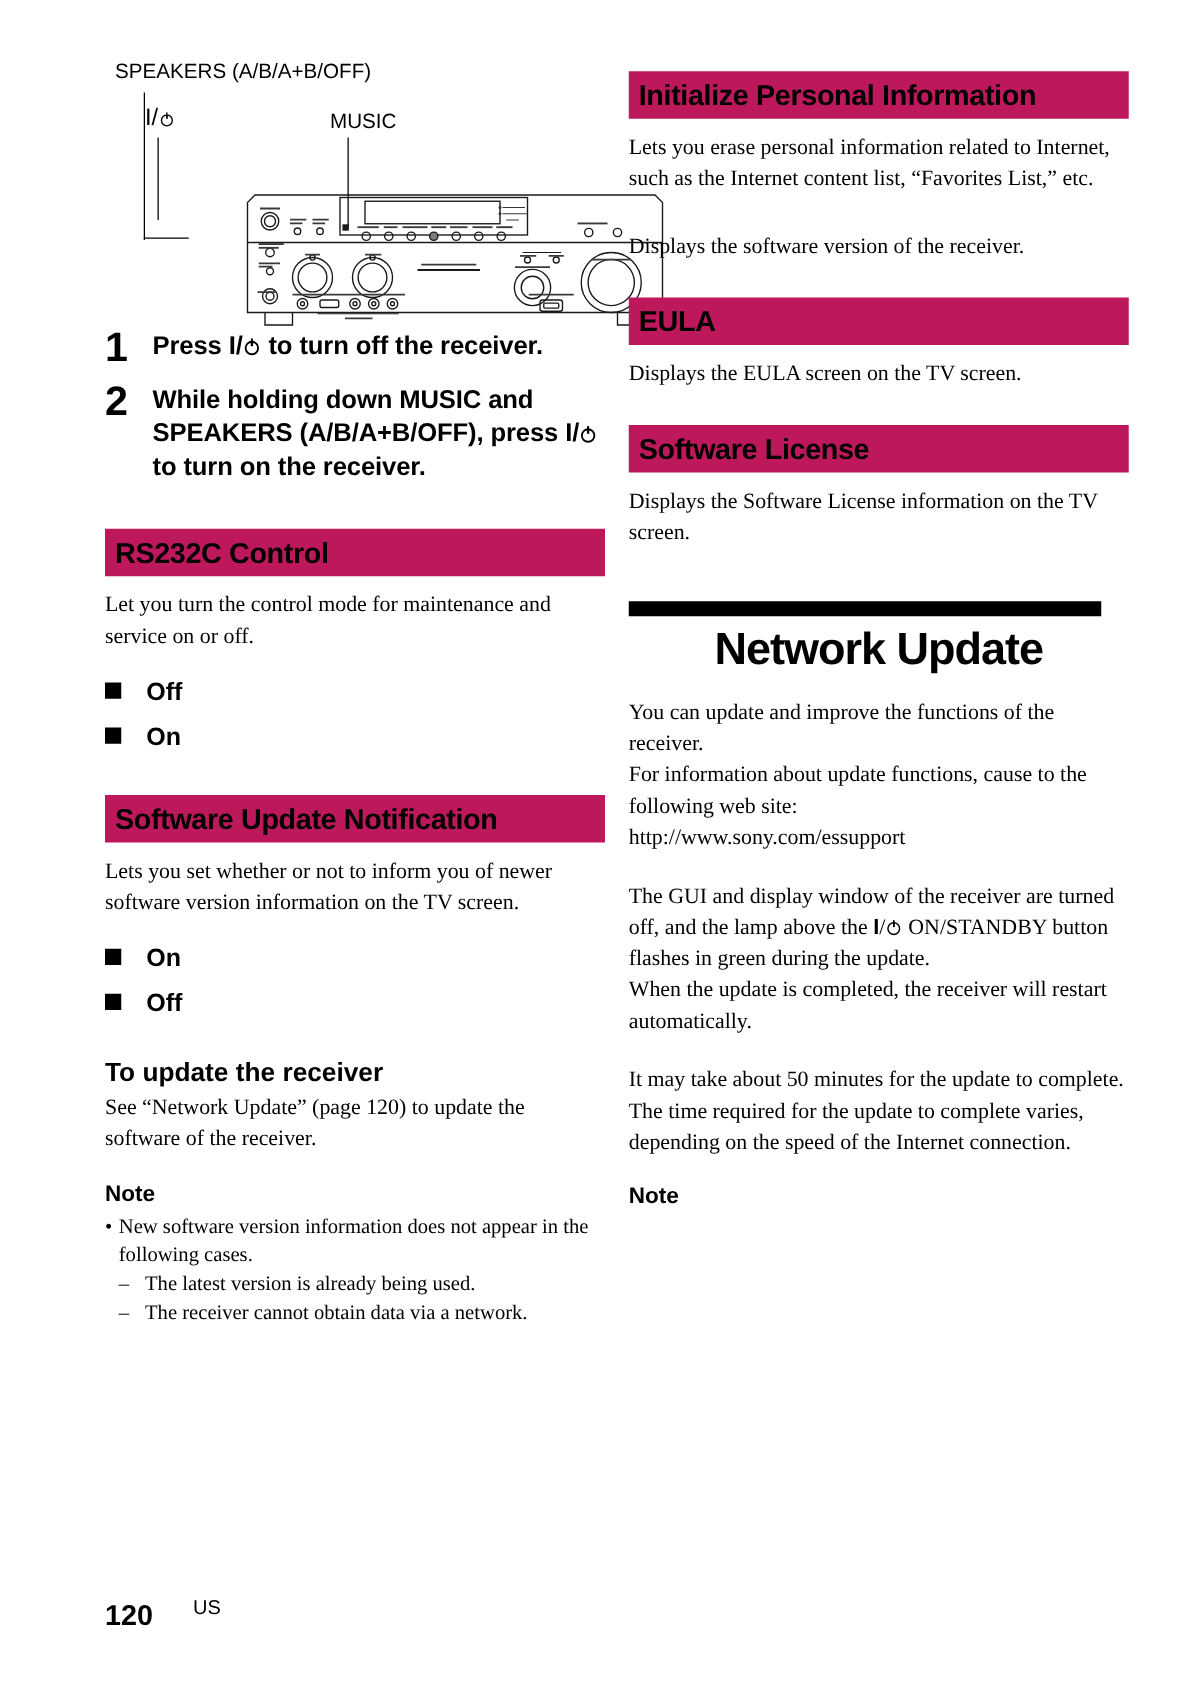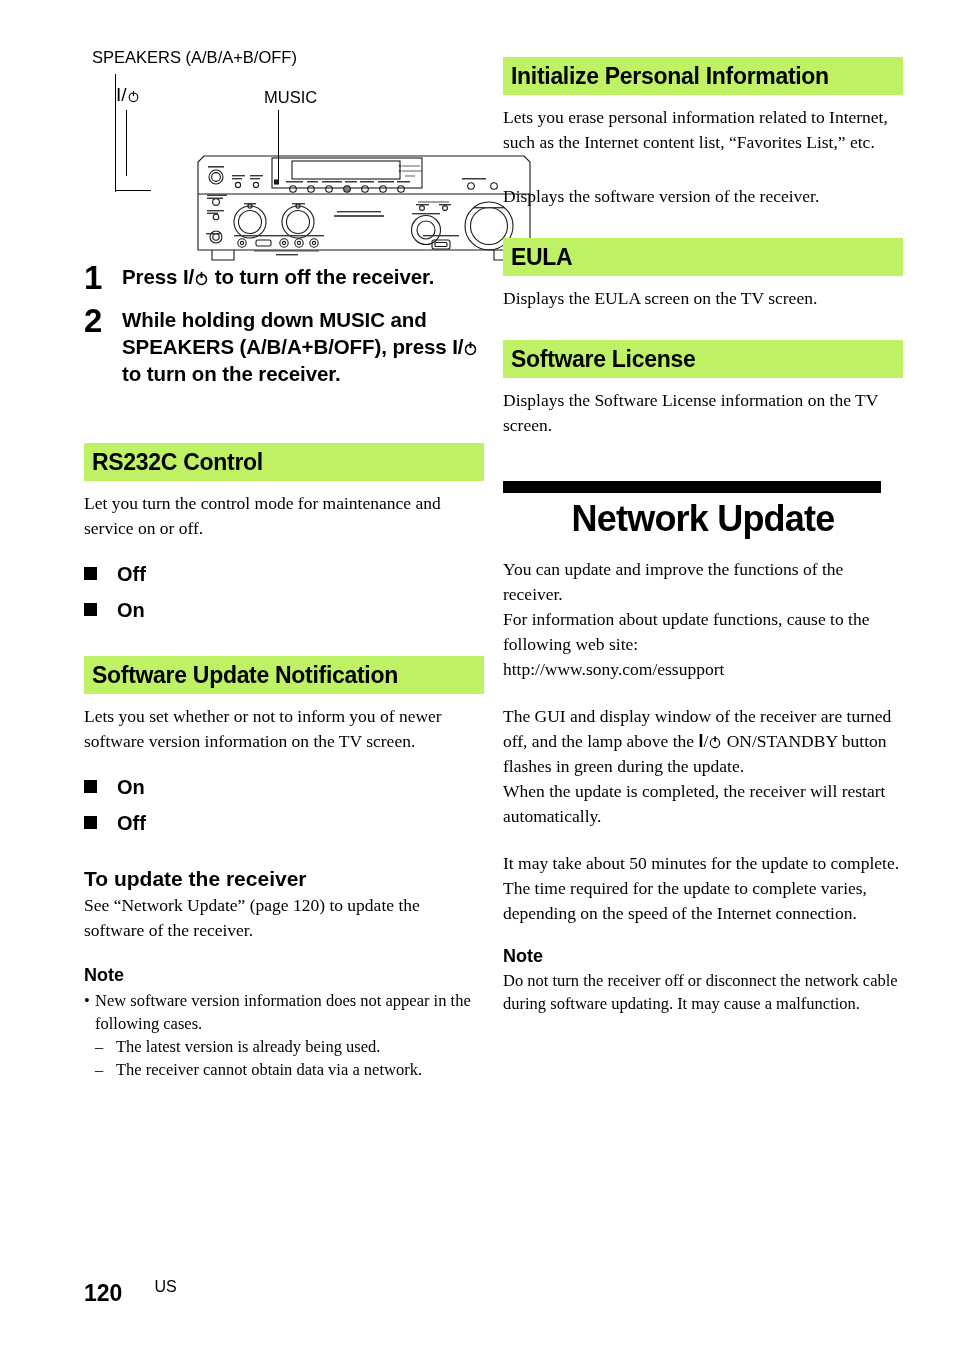--- a/index.html
+++ b/index.html
@@ -21,21 +21,21 @@
     font-family:"Liberation Serif", serif;
     font-size:17.5px;
     line-height:25px;
     margin:0;
   }
   .spacer-sm{height:13px;}
   .spacer-md{height:22px;}
 
   
   .sec-bar{
-    background:#bef264;
+    background:#be185d;
     height:38px;
     display:flex;
     align-items:center;
     padding-left:8px;
     box-sizing:border-box;
     margin-bottom:10px;
   }
   .sec-bar .sec-title{
     font-family:"Liberation Sans", sans-serif;
     font-weight:bold;
@@ -328,21 +328,21 @@
         <div class="num">2</div>
         <div class="txt"><span>While holding down MUSIC and SPEAKERS (A/B/A+B/OFF), press </span><span class="pwr"><span class="bar">I</span>/<svg width="15" height="15" viewBox="0 0 24 24" aria-hidden="true">
                 <circle cx="12" cy="13.5" r="8" fill="none" stroke="#000" stroke-width="2.4"></circle>
                 <rect x="10.7" y="1.5" width="2.6" height="9.5" fill="#000"></rect>
                 <rect x="9.4" y="1.5" width="5.2" height="2.6" fill="#fff"></rect>
                 <rect x="10.7" y="1.5" width="2.6" height="9.5" fill="#000"></rect>
               </svg></span><span> to turn on the receiver.</span></div>
       </div>
     </div>
 
-    <div style="margin-top:56px;">
+    <div style="margin-top:36px;">
       <div class="sec-bar">
         <span class="sec-title">RS232C Control</span>
       </div>
       <p class="body-txt">Let you turn the control mode for maintenance and service on or off.</p>
       <div class="spacer-md"></div>
       <div class="opt">
         <span class="sq"></span>
         <span>Off</span>
       </div>
       <div class="spacer-sm"></div>
@@ -433,21 +433,20 @@
               <rect x="11" y="2" width="2.2" height="9.2" fill="#000"></rect>
             </svg></span><span> ON/STANDBY button flashes in green during the update.</span></p>
       <p class="body-txt">When the update is completed, the receiver will restart automatically.</p>
 
       <div class="spacer-md"></div>
 
       <p class="body-txt">It may take about 50 minutes for the update to complete. The time required for the update to complete varies, depending on the speed of the Internet connection.</p>
 
       <div style="margin-top:20px;">
         <h4 class="note-head">Note</h4>
-        <p class="note-body">Do not turn the receiver off or disconnect the network cable during software updating. It may cause a malfunction.</p>
       </div>
     </div>
 
   </div>
 
   <div class="folio"><span>120</span><sup>US</sup></div>
 
 </div>
 
 </body></html>

